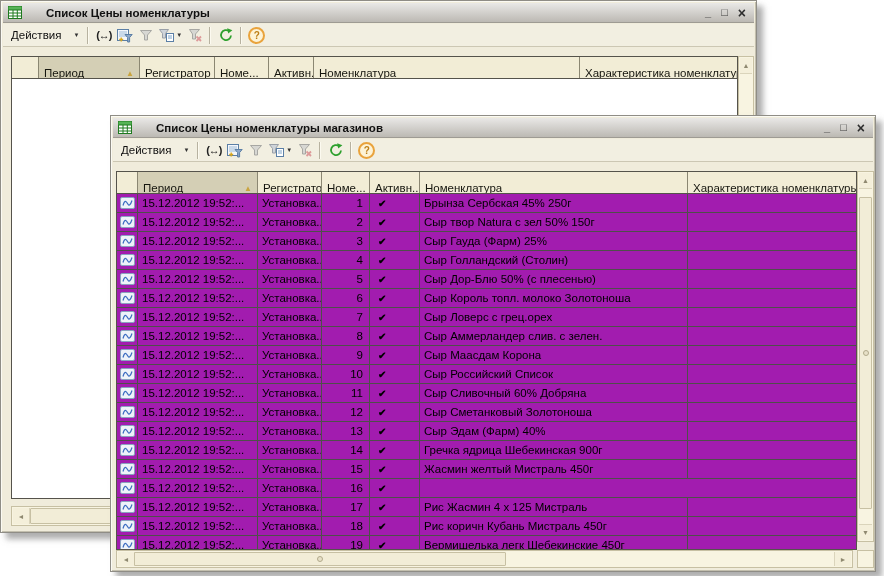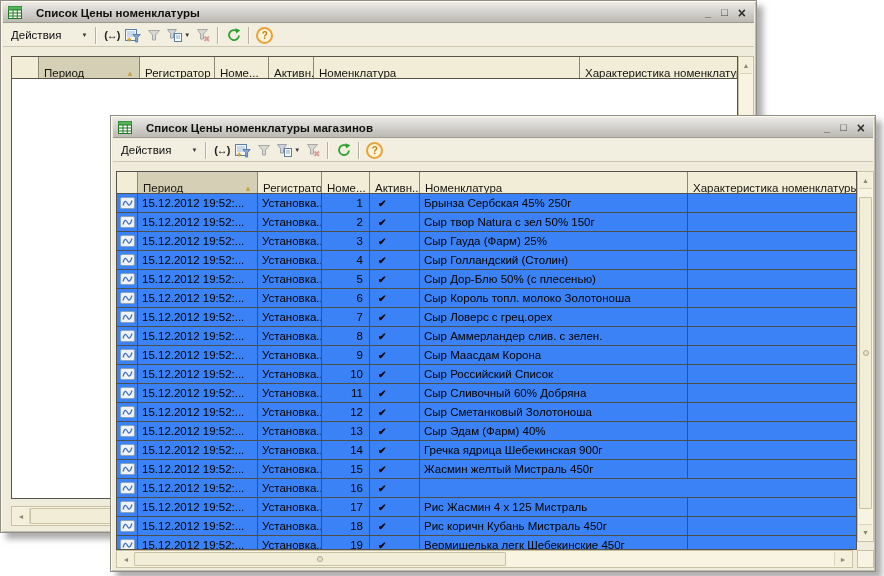--- a/index.html
+++ b/index.html
@@ -16,33 +16,33 @@
     border:1px solid #8f8d86;
     box-shadow: inset 1px 1px 0 #fbfaf3, inset -1px -1px 0 #c3bfae,
                 6px 6px 6px rgba(105,105,105,.55);
   }
   .win.back{left:0;top:0;width:755px;height:531px;z-index:1;}
   .win.front{left:110px;top:115px;width:764px;height:455px;z-index:2;}
   .titlebar{
     position:absolute;left:2px;right:2px;top:2px;height:20px;
     background:linear-gradient(#e9e8e6,#bcb9b3);
     border-bottom:1px solid #9e9b93;
-    display:flex;align-items:center;gap:14px;padding:0 5px;box-sizing:border-box;
+    display:flex;align-items:center;gap:24px;padding:0 5px;box-sizing:border-box;
   }
   .title{flex:1;font-size:11.5px;font-weight:bold;color:#101010;white-space:nowrap;overflow:hidden;}
   .win-controls{display:flex;align-items:center;gap:10px;margin-right:3px;}
   .wc{font-size:11px;font-weight:bold;color:#3c3c3c;line-height:1;}
   .wc.close{font-size:14px;color:#2e2e2e;}
   
   .toolbar{
     position:absolute;left:2px;right:2px;top:23px;height:23px;
     background:#f2efe1;border-bottom:1px solid #ccc7b3;
     display:flex;align-items:center;padding:0 4px;box-sizing:border-box;
   }
-  .tb-btn{display:flex;align-items:center;gap:20px;padding:2px 4px;font-size:11.5px;color:#101010;}
+  .tb-btn{display:flex;align-items:center;gap:12px;padding:2px 4px;font-size:11.5px;color:#101010;}
   .tb-caret{font-size:6px;color:#333;}
   .tb-sep{width:1px;height:17px;background:#b7b2a0;border-right:1px solid #fcfaf0;margin:0 4px;}
   .tb-icon{width:21px;height:20px;display:flex;align-items:center;justify-content:center;}
   .tb-icon.dd{width:28px;gap:1px;}
   .expand-glyph{font-size:11px;font-weight:bold;letter-spacing:-1px;color:#222;}
   .help-circle{
     width:13px;height:13px;border-radius:50%;
     border:2px solid #e9a33c;background:#fdf3d6;
     color:#bd7f17;font-size:10px;font-weight:bold;
     display:flex;align-items:center;justify-content:center;
@@ -57,21 +57,21 @@
     flex-shrink:0;box-sizing:border-box;
     border-right:1px solid #8b8772;
     font-size:11.5px;color:#16160f;
     display:flex;align-items:center;padding:16px 5px;
     white-space:nowrap;overflow:hidden;
   }
   .hcell.last{flex:1 1 auto;border-right:none;}
   .hcell.sorted{background:#d4cfb5;}
   .sort-glyph{margin-left:auto;padding-left:4px;font-size:8px;color:#c9a43f;}
   .tbody{position:relative;overflow:hidden;background:#fff;}
-  .trow{display:flex;height:19px;box-sizing:border-box;border-bottom:1px solid #4f4f4a;background:#3b82f6;}
+  .trow{display:flex;height:19px;box-sizing:border-box;border-bottom:1px solid #4f4f4a;background:#a21caf;}
   .tcell{
     flex-shrink:0;box-sizing:border-box;
     border-right:1px solid #4f4f4a;
     font-size:11.5px;color:#000;
     display:flex;align-items:center;padding:0 4px;
     white-space:nowrap;overflow:hidden;
   }
   .tcell.last{flex:1 1 auto;border-right:none;}
   .tcell.num{justify-content:flex-end;padding-right:6px;}
   .tcell.chk{padding-left:8px;font-size:10px;font-weight:bold;}

